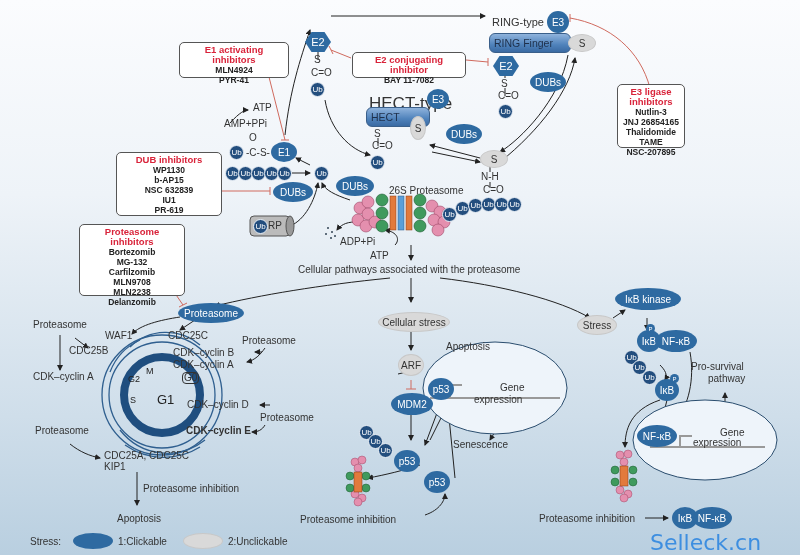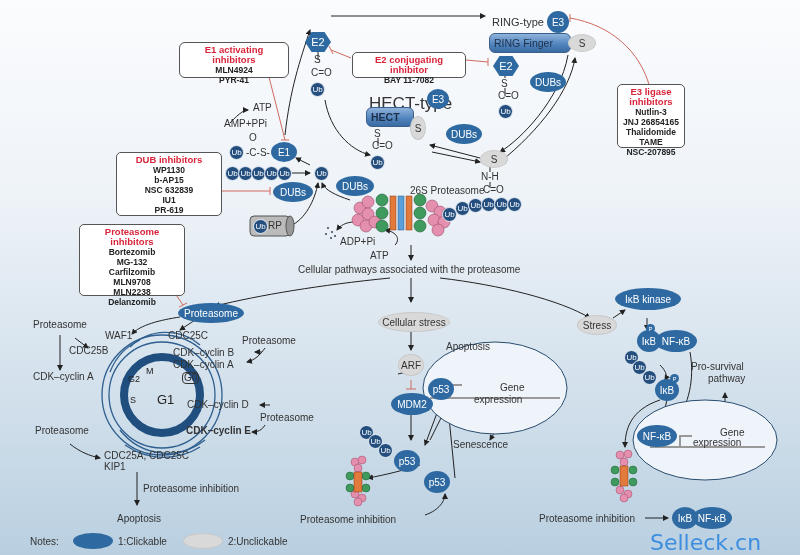--- a/index.html
+++ b/index.html
@@ -192,21 +192,21 @@
         <circle cx="331" cy="238" r="1"></circle>
         <circle cx="335" cy="236" r="1"></circle>
   </g>
 
   <g>
     <rect x="250" y="216" width="40" height="20" rx="4" fill="#bbb" stroke="#555"></rect>
     <ellipse cx="290" cy="226" rx="4" ry="10" fill="#999" stroke="#555"></ellipse>
   </g>
 </svg>
 
-<div class="box" style="left:179px;top:42px;width:110px;height:36px;border-radius:6px;">
+<div class="box" style="left:179px;top:42px;width:110px;height:36px;">
   <div class="t">E1 activating inhibitors</div>
   <div>MLN4924</div>
   <div>PYR-41</div>
 </div>
 <div class="box" style="left:352px;top:52px;width:114px;height:26px;">
   <div class="t">E2 conjugating inhibitor</div>
   <div>BAY 11-7082</div>
 </div>
 <div class="box" style="left:617px;top:84px;width:68px;height:64px;">
   <div class="t">E3 ligase inhibitors</div>
@@ -244,21 +244,21 @@
 <div class="cyl" style="left:489px;top:33px;width:82px;height:20px;">RING Finger</div>
 <div class="gnode" style="left:568px;top:34px;width:28px;height:18px;">S</div>
 <div class="hex" style="left:493px;top:56px;">E2</div>
 <span class="lbl" style="left:501px;top:79px;">S</span>
 <span class="lbl" style="left:498px;top:91px;">C=O</span>
 <div class="ub" style="left:498px;top:104px;">Ub</div>
 <div class="node" style="left:530px;top:72px;width:36px;height:20px;">DUBs</div>
 
 <span class="lbl" style="left:369px;top:95px;font-size:17px;text-align:center;">HECT-type</span>
 <div class="node" style="left:427px;top:89px;width:22px;height:20px;">E3</div>
-<div class="cyl" style="left:366px;top:107px;width:48px;height:20px;font-weight:bold;">HECT</div>
+<div class="cyl" style="left:366px;top:107px;width:64px;height:20px;">HECT</div>
 <div class="gnode" style="left:410px;top:116px;width:16px;height:24px;">S</div>
 <span class="lbl" style="left:374px;top:129px;">S</span>
 <span class="lbl" style="left:372px;top:141px;">C=O</span>
 <div class="ub" style="left:370px;top:155px;">Ub</div>
 <div class="node" style="left:446px;top:124px;width:36px;height:20px;">DUBs</div>
 
 <span class="lbl" style="left:253px;top:103px;">ATP</span>
 <span class="lbl" style="left:224px;top:119px;">AMP+PPi</span>
 <span class="lbl" style="left:249px;top:133px;">O</span>
 <div class="ub" style="left:229px;top:145px;">Ub</div>
@@ -270,21 +270,21 @@
 <div class="ub" style="left:251px;top:166px;">Ub</div>
 <div class="ub" style="left:264px;top:166px;">Ub</div>
 <div class="ub" style="left:277px;top:166px;">Ub</div>
 <div class="ub" style="left:314px;top:166px;">Ub</div>
 <div class="node" style="left:273px;top:182px;width:40px;height:20px;">DUBs</div>
 <div class="node" style="left:336px;top:176px;width:38px;height:20px;">DUBs</div>
 
 <div class="ub" style="left:253px;top:219px;">Ub</div>
 <span class="lbl" style="left:268px;top:221px;">RP</span>
 
-<span class="lbl" style="left:410px;top:186px;">26S Proteasome</span>
+<span class="lbl" style="left:389px;top:186px;">26S Proteasome</span>
 <span class="lbl" style="left:340px;top:237px;">ADP+Pi</span>
 <span class="lbl" style="left:370px;top:251px;">ATP</span>
 <span class="lbl" style="left:298px;top:265px;">Cellular pathways associated with the proteasome</span>
 
 <div class="gnode" style="left:480px;top:150px;width:28px;height:18px;">S</div>
 <span class="lbl" style="left:481px;top:172px;">N-H</span>
 <span class="lbl" style="left:483px;top:185px;">C=O</span>
 <div class="ub" style="left:442px;top:207px;">Ub</div>
 <div class="ub" style="left:455px;top:201px;">Ub</div>
 <div class="ub" style="left:468px;top:198px;">Ub</div>
@@ -342,20 +342,20 @@
 <div class="node" style="left:670px;top:374px;width:9px;height:9px;font-size:6px;">P</div>
 <span class="lbl" style="left:691px;top:362px;">Pro-survival</span>
 <span class="lbl" style="left:708px;top:374px;">pathway</span>
 <div class="node" style="left:637px;top:425px;width:40px;height:22px;">NF-κB</div>
 <span class="lbl" style="left:720px;top:428px;">Gene</span>
 <span class="lbl" style="left:693px;top:438px;">expression</span>
 <span class="lbl" style="left:539px;top:514px;">Proteasome inhibition</span>
 <div class="node" style="left:672px;top:507px;width:26px;height:22px;">IκB</div>
 <div class="node" style="left:692px;top:507px;width:40px;height:22px;">NF-κB</div>
 
-<span class="lbl" style="left:30px;top:537px;">Notes:</span>
+<span class="lbl" style="left:30px;top:537px;">Stress:</span>
 <div class="node" style="left:73px;top:533px;width:40px;height:16px;"></div>
 <span class="lbl" style="left:118px;top:537px;">1:Clickable</span>
 <div class="gnode" style="left:183px;top:533px;width:40px;height:16px;"></div>
 <span class="lbl" style="left:228px;top:537px;">2:Unclickable</span>
 
 <div class="watermark">Selleck.cn</div>
 </div>
 
 </body></html>

